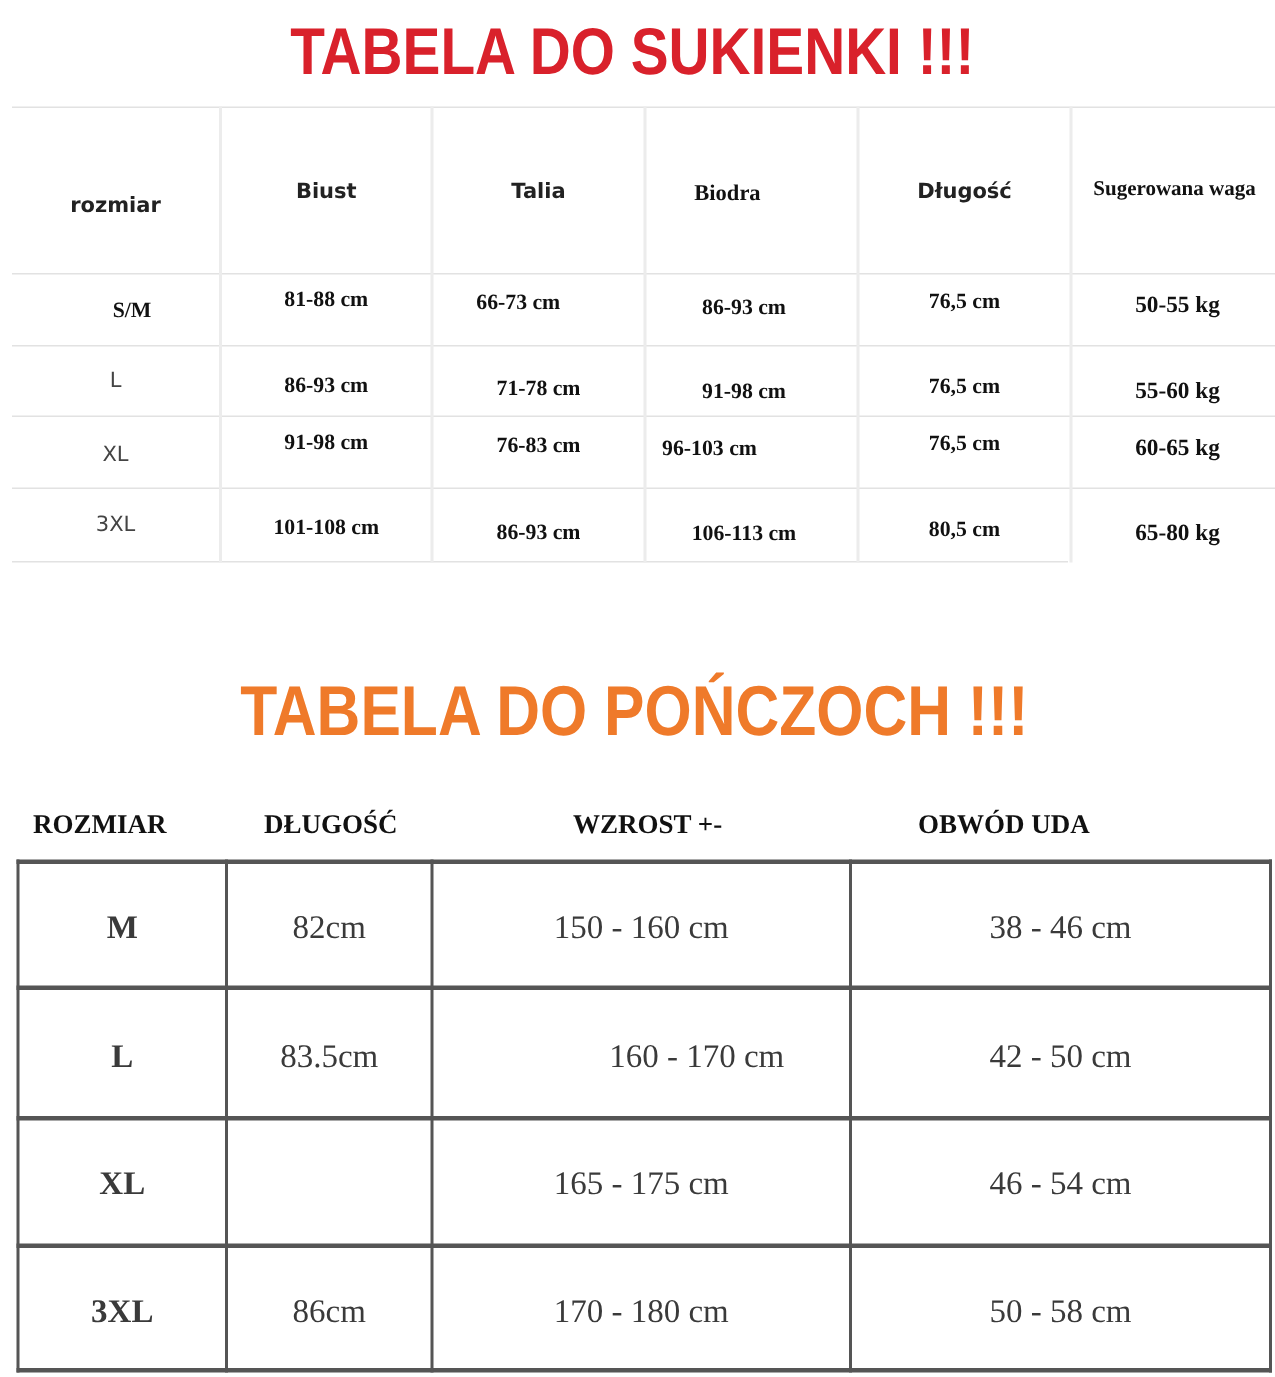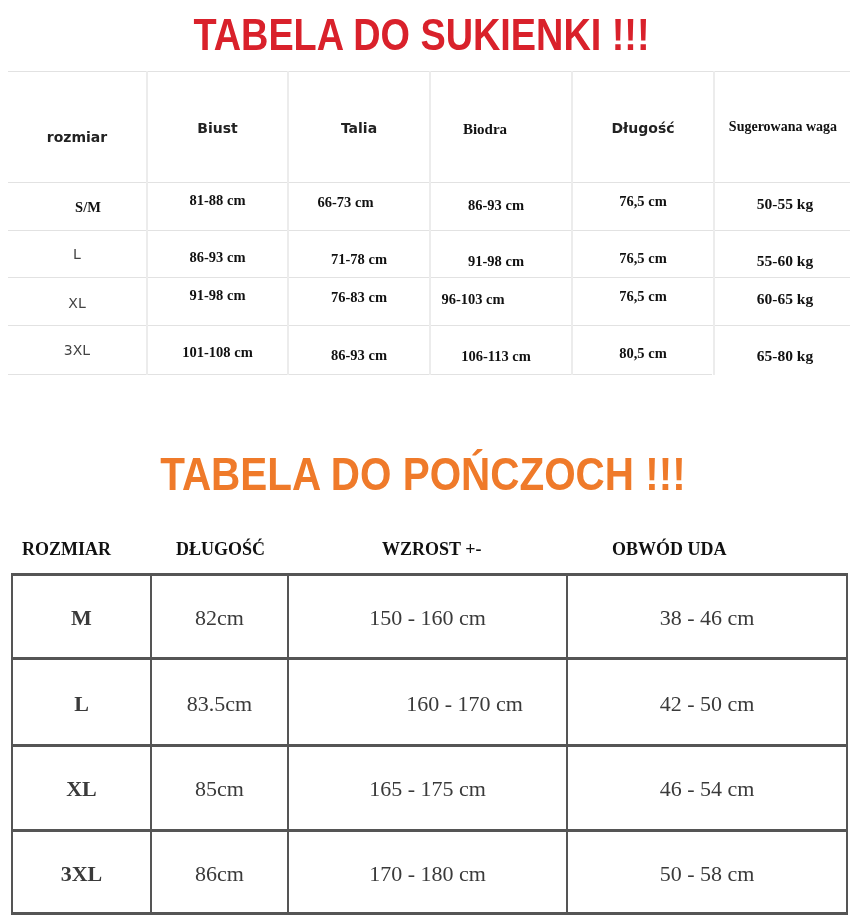--- a/index.html
+++ b/index.html
@@ -110,21 +110,20 @@
   <div class="stock-cell" style="left:141px; width:135px; top:32px;">82cm</div>
   <div class="stock-cell" style="left:278px; width:277px; top:32px;">150 - 160 cm</div>
   <div class="stock-cell" style="left:557px; width:278px; top:32px;">38 - 46 cm</div>
 
   <div class="stock-cell stock-size" style="left:2px; width:137px; top:118px;">L</div>
   <div class="stock-cell" style="left:141px; width:135px; top:118px;">83.5cm</div>
   <div class="stock-cell" style="left:278px; width:277px; top:118px;margin-left:37px;">160 - 170 cm</div>
   <div class="stock-cell" style="left:557px; width:278px; top:118px;">42 - 50 cm</div>
 
   <div class="stock-cell stock-size" style="left:2px; width:137px; top:203px;">XL</div>
-  <div class="stock-cell" style="left:141px; width:135px; top:203px;">85cm</div>
   <div class="stock-cell" style="left:278px; width:277px; top:203px;">165 - 175 cm</div>
   <div class="stock-cell" style="left:557px; width:278px; top:203px;">46 - 54 cm</div>
 
   <div class="stock-cell stock-size" style="left:2px; width:137px; top:288px;">3XL</div>
   <div class="stock-cell" style="left:141px; width:135px; top:288px;">86cm</div>
   <div class="stock-cell" style="left:278px; width:277px; top:288px;">170 - 180 cm</div>
   <div class="stock-cell" style="left:557px; width:278px; top:288px;">50 - 58 cm</div>
 </div>
 
 </body></html>

